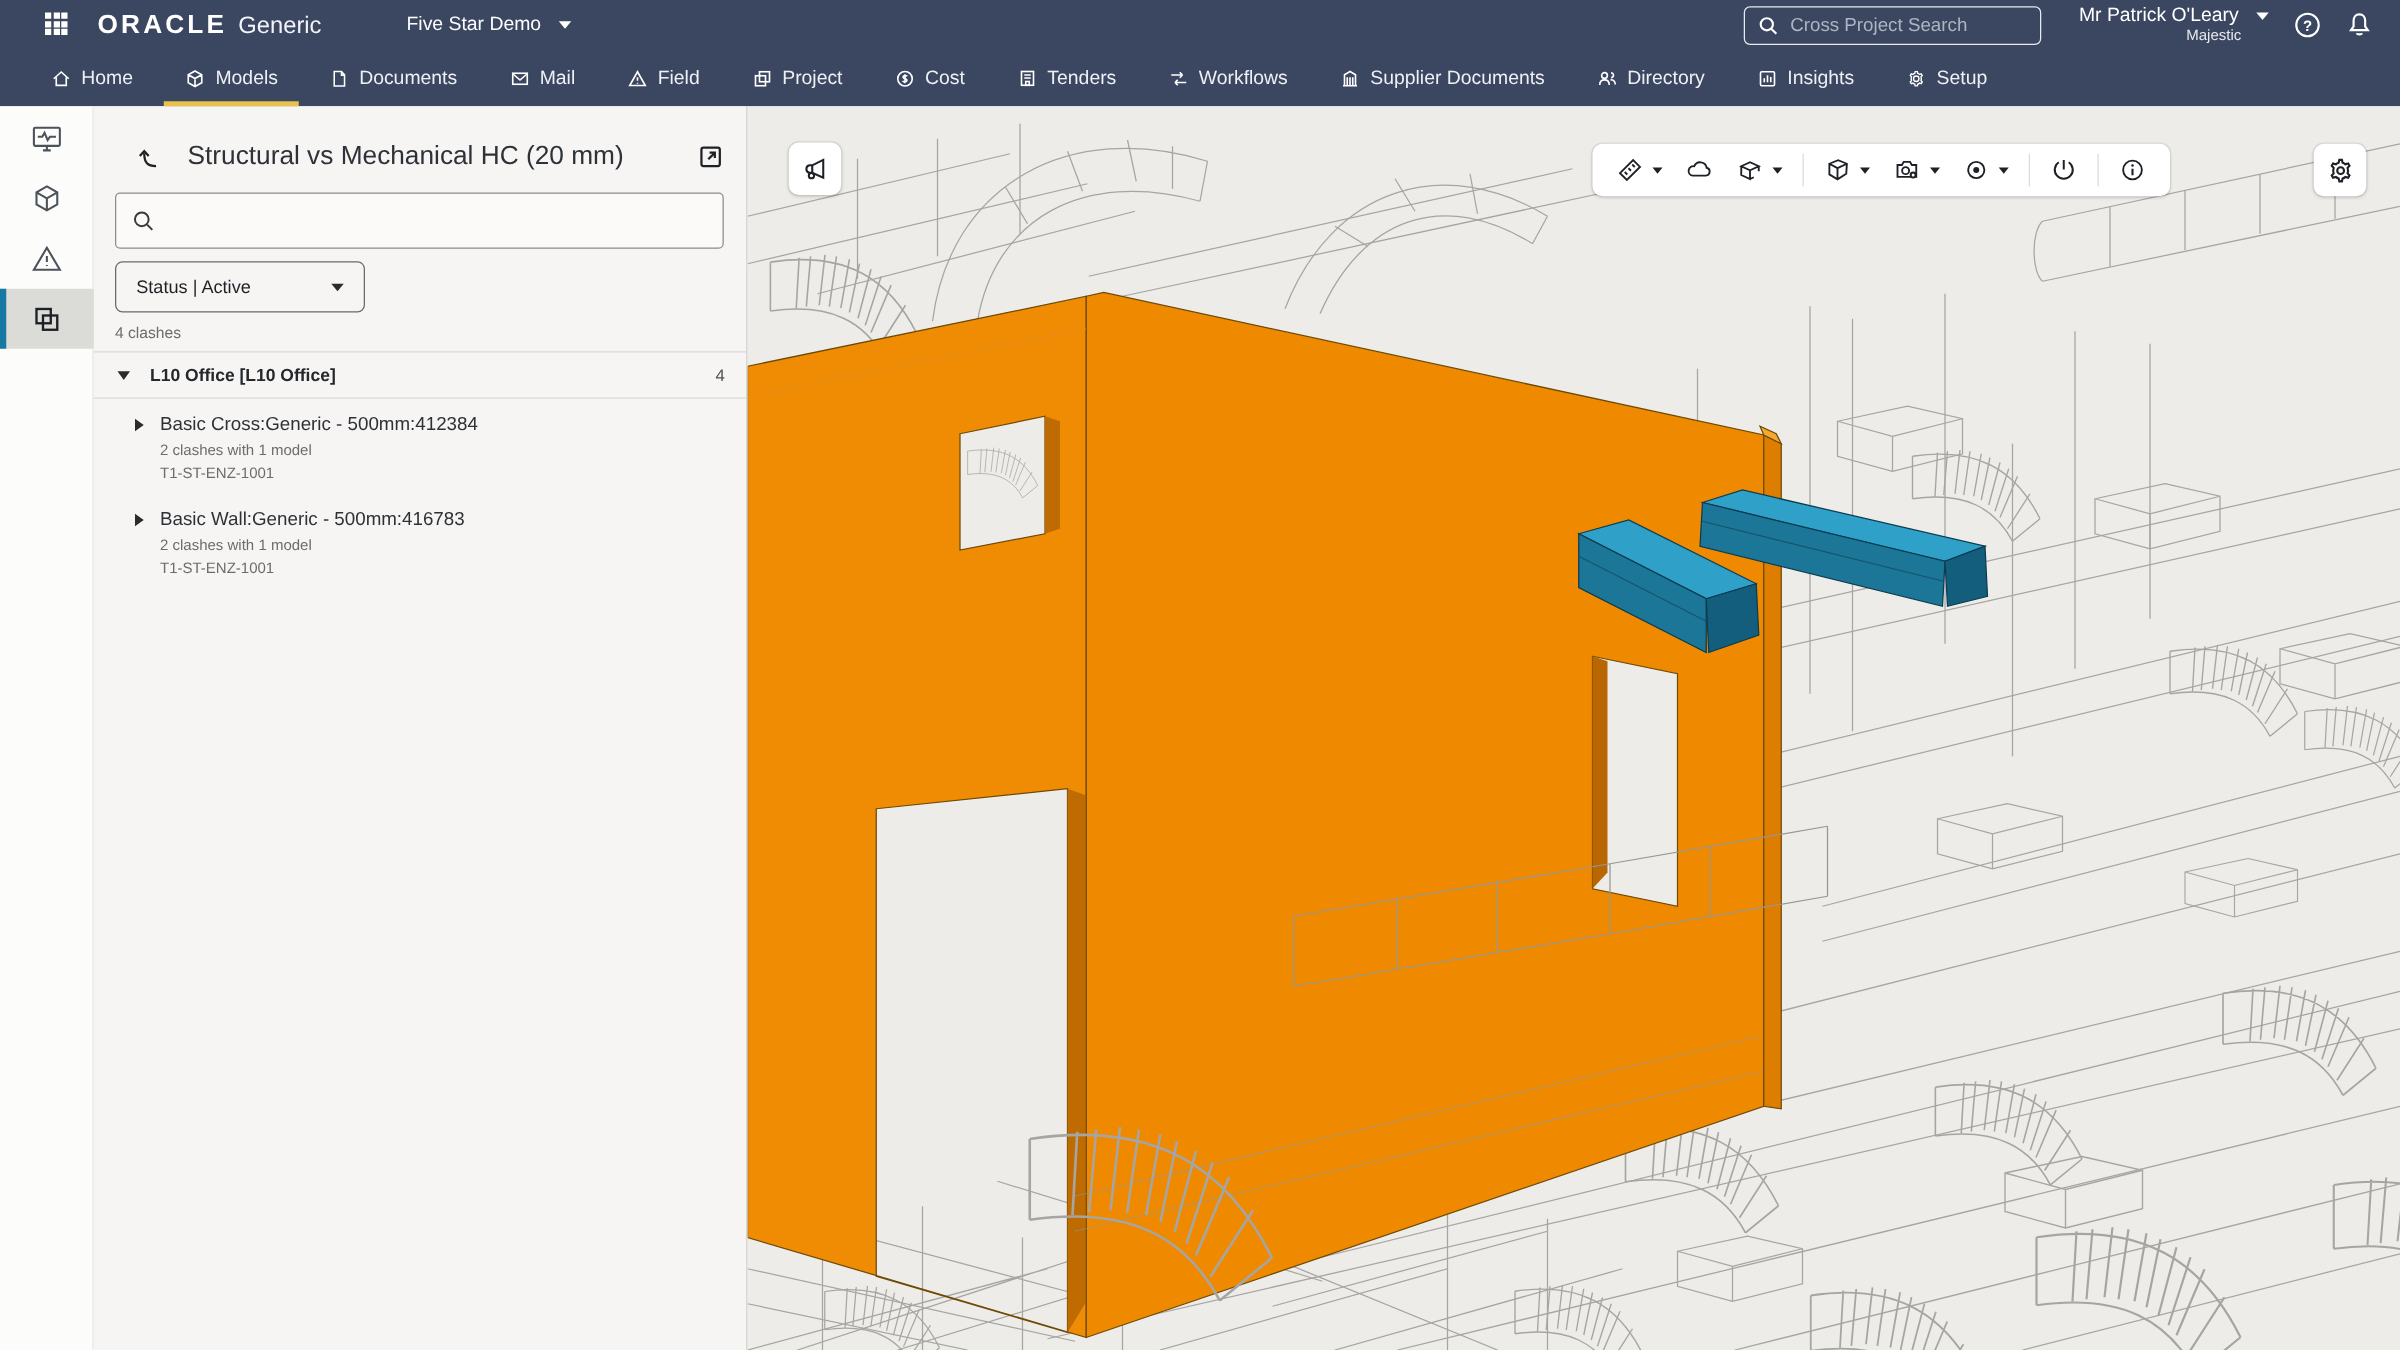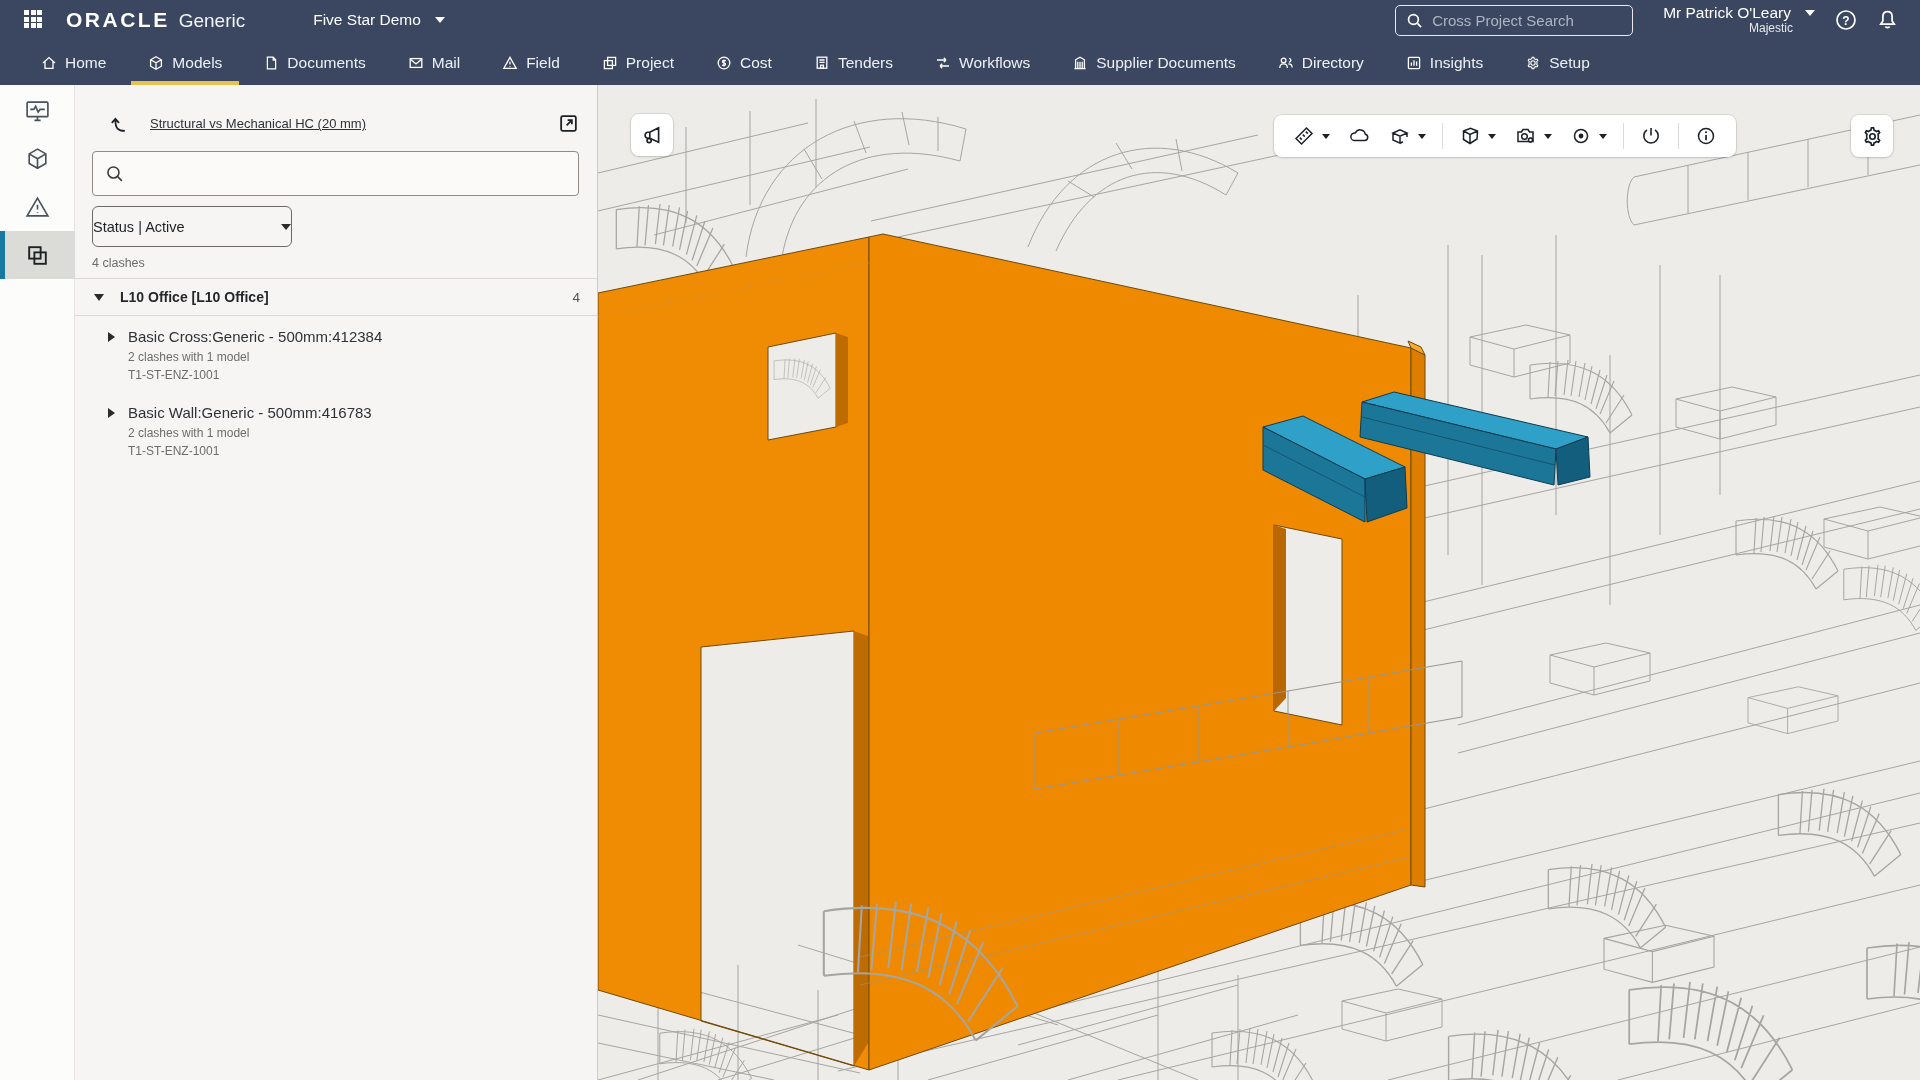--- a/index.html
+++ b/index.html
@@ -1,21 +1,21 @@
 <!DOCTYPE html>
 <html><head>
 <meta charset="utf-8">
 <style>
   * { margin:0; padding:0; box-sizing:border-box; }
   html,body { width:1920px; height:1080px; overflow:hidden; background:#edece8;
     font-family:"Liberation Sans", sans-serif; }
 
   
   .topbar { width:1920px; height:85px; background:#3b4660; color:#fff; }
-  .tb-row1 { height:40px; display:flex; align-items:center; padding-left:24px; }
+  .tb-row1 { height:40px; display:flex; align-items:center; padding-left:36px; }
   .grid-icon { width:20px; height:20px; display:grid; grid-template-columns:repeat(3,5px);
     grid-template-rows:repeat(3,5px); gap:1.5px; cursor:pointer; }
   .grid-icon span { background:#fff; width:5px; height:5px; }
   .brand { display:flex; align-items:baseline; margin-left:22px; cursor:default; }
   .brand .oracle { font-size:21px; font-weight:bold; letter-spacing:2.5px; }
   .brand .product { font-size:19px; font-weight:300; margin-left:9px; color:#f2f4f8; }
   .project { margin-left:68px; display:flex; align-items:center; cursor:pointer; }
   .project .pname { font-size:15.5px; color:#fdfdfe; }
   .caret-down { width:0; height:0; border-left:5px solid transparent; border-right:5px solid transparent;
     border-top:6px solid #fff; margin-left:14px; display:inline-block; }
@@ -45,28 +45,28 @@
   .rail-item { width:75px; height:48px; display:flex; align-items:center; justify-content:center;
     color:#4a525b; cursor:pointer; position:relative; }
   .rail-item.selected { background:#dbdbd8; color:#1d2126; }
   .rail-item.selected::before { content:""; position:absolute; left:0; top:0; bottom:0;
     width:5px; background:#1779a1; }
 
   
   .panel { width:523px; background:#f6f5f3; border-right:1px solid #cfccc8; padding:0;
     display:flex; flex-direction:column; }
   .panel-head { display:flex; align-items:center; padding:28px 18px 0 32px; color:#30343a; }
-  .panel-title { font-size:13px; color:#2e3238; margin-left:22px; flex:1;text-decoration:underline; }
+  .panel-title { font-size:21px; color:#2e3238; margin-left:22px; flex:1; }
   .p-iconbtn { cursor:pointer; display:flex; color:#1d2126; }
   .p-search { margin:17px 18px 0 17px; height:45px; border:1px solid #8f8b85; border-radius:4px;
     background:#fbfaf9; display:flex; align-items:center; padding:0 12px; }
   .p-search input { border:none; outline:none; background:transparent; font-size:14px;
     margin-left:10px; width:420px; font-family:"Liberation Sans",sans-serif; color:#333; }
   .p-filter { margin:10px 18px 0 17px; width:200px; height:41px; border:1px solid #6d6a66;
-    border-radius:6px; display:flex; align-items:center; padding:0 0; cursor:pointer;
+    border-radius:6px; display:flex; align-items:center; padding:0 16px; cursor:pointer;
     background:transparent; }
   .p-filter .flabel { font-size:14.5px; color:#1d2126; flex:1; }
   .p-filter .fcaret { width:0; height:0; border-left:5px solid transparent; border-right:5px solid transparent;
     border-top:6px solid #2b2b2b; }
   .p-count { font-size:12.5px; color:#6e6c68; margin:9px 0 8px 17px; }
   .p-divider { border:none; border-top:1px solid #dcd9d5; }
   .group-row { display:flex; align-items:center; padding:10px 17px 10px 19px; cursor:pointer; }
   .tri-down { width:0; height:0; border-left:5.5px solid transparent; border-right:5.5px solid transparent;
     border-top:7px solid #2b2b2b; margin-right:16px; }
   .group-label { font-size:14px; font-weight:bold; color:#24282d; flex:1; }

